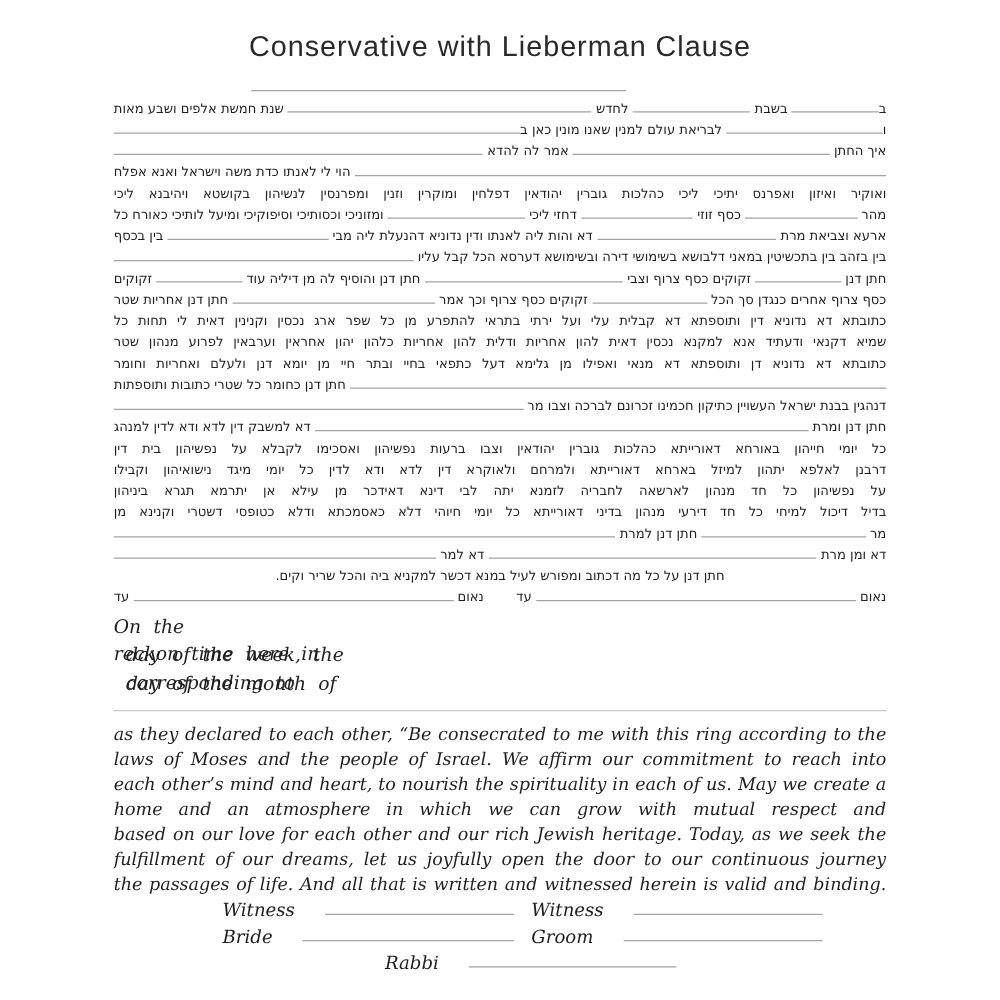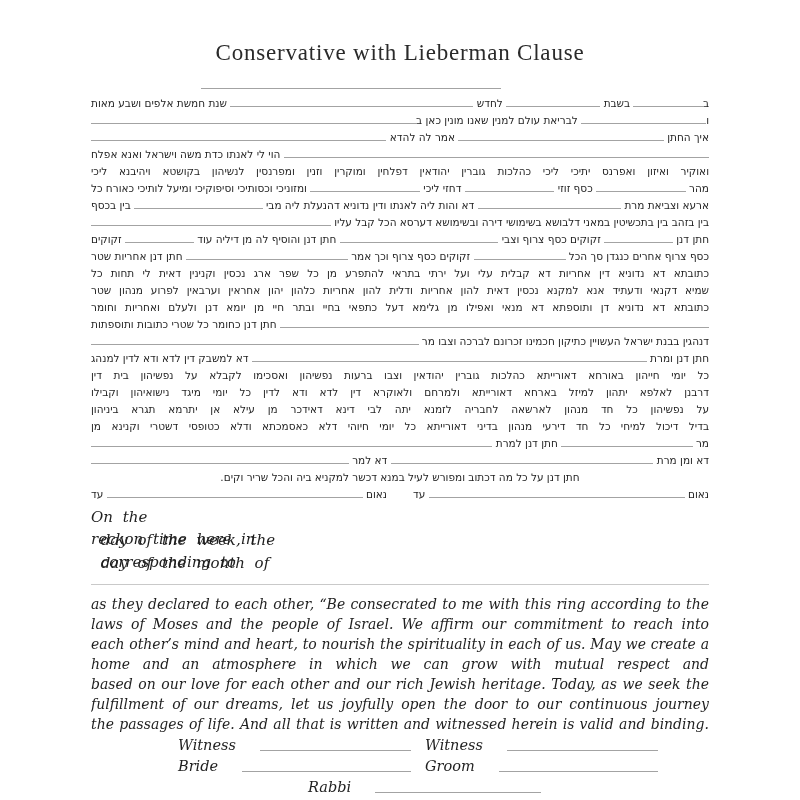--- a/index.html
+++ b/index.html
@@ -4,22 +4,22 @@
 <style>
   :root{
     --text:#1f1f1f;
     --blank:#a3a3a3;
     --rule:#c9c9c9;
     --bg:#ffffff;
   }
   html,body{margin:0;padding:0;width:800px;height:800px;background:var(--bg);overflow:hidden;}
   #page{width:800px;height:800px;position:relative;}
   #title{
-    padding-top:40px;height:30px;text-align:center;
-    font-family:Liberation Serif, serif;font-size:23px;font-weight:400;
+    padding-top:24px;height:30px;text-align:center;
+    font-family:Liberation Sans, sans-serif;font-size:23px;font-weight:400;
     letter-spacing:0.8px;color:#2a2a2a;
   }
   #content{width:618px;margin:8px 0 0 91px;}
   
   .flex{display:flex;align-items:baseline;}
   .justify{text-align:justify;text-align-last:justify;overflow:hidden;}
   .center{text-align:center;}
   .seg{white-space:pre;flex:0 0 auto;}
   .blank{height:10px;border-bottom:1px solid var(--blank);}
   .gap{height:1px;flex:0 0 auto;}
@@ -39,21 +39,21 @@
   #divider{height:1px;background:var(--rule);margin:12px 0 9px 0;}
   
   .para{
     height:20px;line-height:20px;overflow:hidden;
     font-family:"DejaVu Serif",serif;font-style:italic;font-size:14px;
     color:var(--text);text-align:justify;text-align-last:justify;
   }
   
   #sigs{margin-top:3px;font-family:"DejaVu Serif",serif;font-style:italic;font-size:14.5px;color:var(--text);}
   .sig-row{display:flex;align-items:baseline;height:21px;}
-  .sig-field{display:flex;align-items:center;flex:0 0 233px;margin-right:14px;gap:16px;}
+  .sig-field{display:flex;align-items:flex-start;flex:0 0 233px;margin-right:14px;gap:16px;}
   .sig-label{white-space:pre;}
   .sig-line{flex:1 1 auto;height:10px;border-bottom:1px solid var(--blank);margin-left:8px;}
 </style>
 </head>
 <body>
 
 <div id="page">
   <div id="title">Conservative with Lieberman Clause</div>
   <div id="content">
     <div id="heb-block">
@@ -116,21 +116,21 @@
           <span class="blank" style="flex: 1 1 55px;"></span>
           <span class="seg"> זקוקים</span>
         </div>
         <div class="heb flex">
           <span class="seg">כסף צרוף אחרים כנגדן סך הכל </span>
           <span class="blank" style="flex: 1 1 90px;"></span>
           <span class="seg"> זקוקים כסף צרוף וכך אמר </span>
           <span class="blank" style="flex: 1 1 160px;"></span>
           <span class="seg"> חתן דנן אחריות שטר</span>
         </div>
-        <div class="heb justify">כתובתא דא נדוניא דין אחריות דא קבלית עלי ועל ירתי בתראי להתפרע מן כל שפר ארג נכסין וקנינין דאית לי תחות כל</div>
+        <div class="heb justify">כתובתא דא נדוניא דין ותוספתא דא קבלית עלי ועל ירתי בתראי להתפרע מן כל שפר ארג נכסין וקנינין דאית לי תחות כל</div>
         <div class="heb justify">שמיא דקנאי ודעתיד אנא למקנא נכסין דאית להון אחריות ודלית להון אחריות כלהון יהון אחראין וערבאין לפרוע מנהון שטר</div>
         <div class="heb justify">כתובתא דא נדוניא דן ותוספתא דא מנאי ואפילו מן גלימא דעל כתפאי בחיי ובתר חיי מן יומא דנן ולעלם ואחריות וחומר</div>
         <div class="heb flex">
           <span class="blank" style="flex: 1 1 165px;"></span>
           <span class="seg"> חתן דנן כחומר כל שטרי כתובות ותוספתות</span>
         </div>
         <div class="heb flex">
           <span class="seg">דנהגין בבנת ישראל העשויין כתיקון חכמינו זכרונם לברכה וצבו מר </span>
           <span class="blank" style="flex: 1 1 280px;"></span>
         </div>

